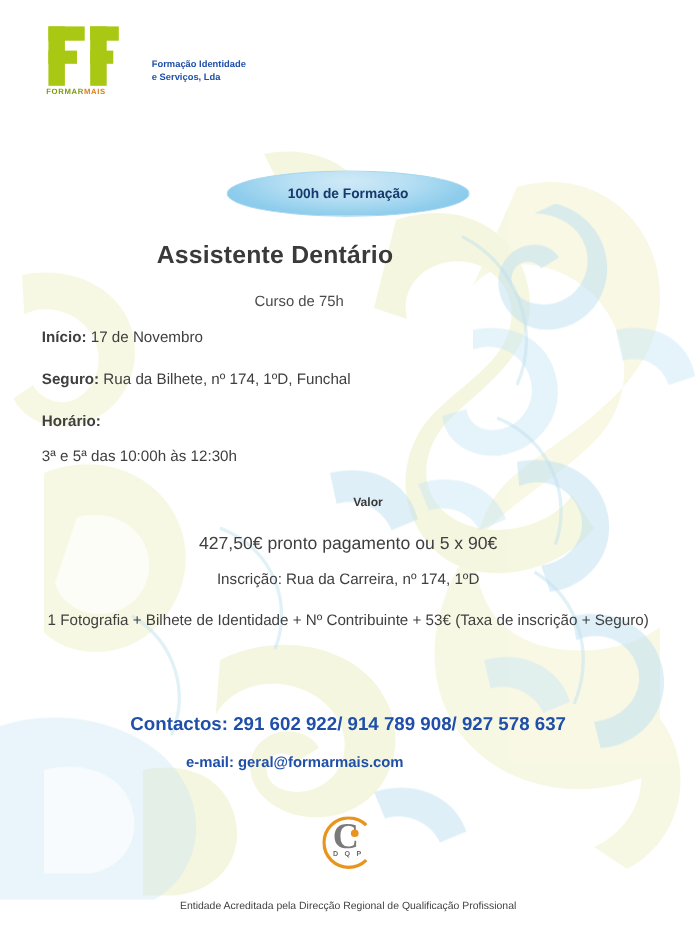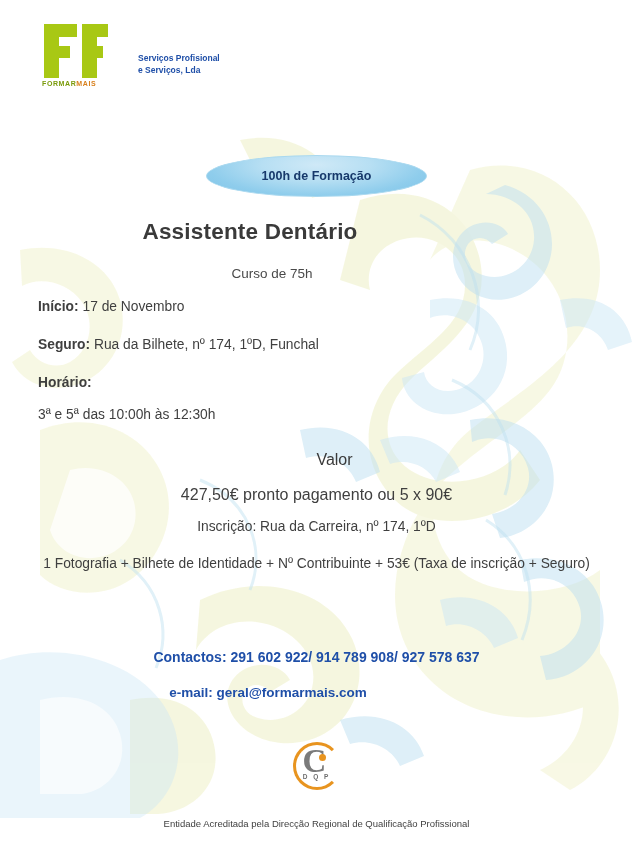--- a/index.html
+++ b/index.html
@@ -138,22 +138,22 @@
     color: #3f3f3f;
     margin-top: -6px;
   }
 
   
   .valor-head {
     position: absolute;
     top: 451px;
     width: 633px;
     text-align: center;
-    font-size: 16px;
-    font-weight: normal;
+    font-size: 11px;
+    font-weight: bold;
     color: #3a3a3a;
     padding-left: 36px;
   }
   .valor-l1 {
     position: absolute;
     top: 486px;
     width: 633px;
     text-align: center;
     font-size: 16px;
   }
@@ -173,21 +173,21 @@
     font-size: 13.8px;
     line-height: 1.68;
   }
 
   
   .contacts {
     position: absolute;
     top: 649px;
     width: 633px;
     text-align: center;
-    font-size: 14px;
+    font-size: 17px;
     font-weight: bold;
     color: #1f4fa8;
   }
   .email {
     position: absolute;
     top: 685px;
     width: 536px;
     text-align: center;
     font-size: 13.5px;
     font-weight: bold;
@@ -300,21 +300,21 @@
     <div class="logo-mark">
       <span class="bar f1-stem"></span>
       <span class="bar f1-top"></span>
       <span class="bar f1-mid"></span>
       <span class="bar f2-stem"></span>
       <span class="bar f2-top"></span>
       <span class="bar f2-mid"></span>
       <span class="logo-word"><span>FORMAR</span><span class="accent">MAIS</span></span>
     </div>
     <div class="logo-text">
-      <div>Serviços Profisional</div>
+      <div>Formação Identidade</div>
       <div>e Serviços, Lda</div>
     </div>
   </div>
 
   <div class="badge-wrap">
     <div class="badge">100h de Formação</div>
   </div>
 
   <div class="title">Assistente Dentário</div>
   <div class="subtitle">Curso de 75h</div>

